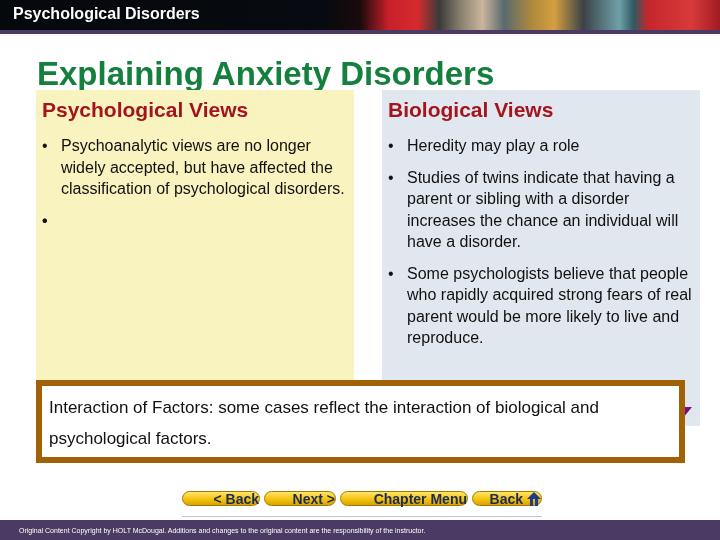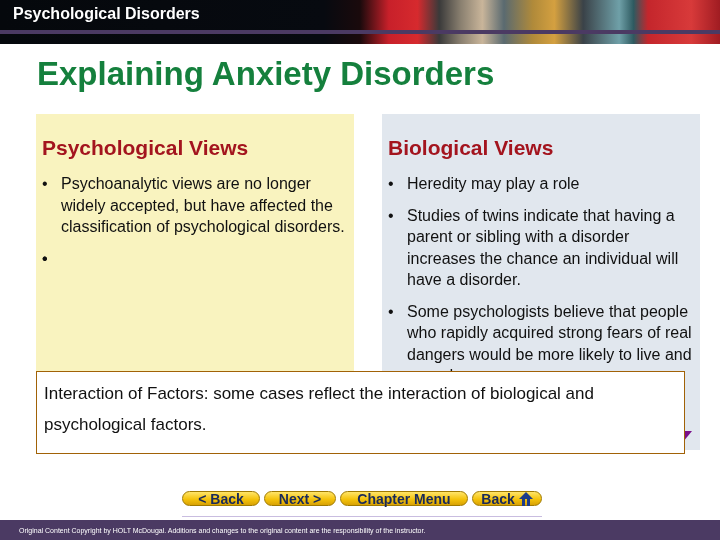--- a/index.html
+++ b/index.html
@@ -1,59 +1,59 @@
 <!DOCTYPE html>
 <html><head>
 <meta charset="utf-8">
 <style>
   * { box-sizing: border-box; margin: 0; padding: 0; }
   html, body { width: 720px; height: 540px; overflow: hidden; background: #ffffff; }
   body { position: relative; font-family: "Liberation Sans", sans-serif; }
 
   .banner {
-    position: absolute; left: 0; top: 0; width: 720px; height: 44px;
+    position: absolute; left: 0; top: 0; width: 720px; height: 30px;
     background: linear-gradient(90deg, #05080c 0%, #070a10 45%, #1a0a0c 50%, #c8202a 54%, #d62a2e 58%, #3a3a3a 61%, #8a8070 64%, #c9b59a 67%, #5a6a70 70%, #b08a3a 74%, #d4a040 77%, #3a4248 81%, #6fa0a8 86%, #2e5a60 88%, #c4262c 90%, #d83a3a 96%, #a01c22 100%);
   }
   .banner-title {
     position: absolute; left: 13px; top: 5px; color: #ffffff;
     font-size: 16px; font-weight: bold; letter-spacing: 0;
   }
   .banner-stripe { position: absolute; left: 0; top: 30px; width: 720px; height: 4px; background: #4b3a63; }
 
   .page-title {
     position: absolute; left: 37px; top: 55px; color: #15803d;
     font-size: 33px; font-weight: bold;
   }
 
-  .panel { position: absolute; top: 90px; height: 336px; padding: 22px 6px 0 6px; margin-top: 24px; }
+  .panel { position: absolute; top: 90px; height: 336px; padding: 8px 6px 0 6px; }
   .panel.psych { left: 36px; width: 318px; background: #f9f3bf; }
   .panel.bio { left: 382px; width: 318px; background: #e1e7ee; }
   .panel-head { color: #a3141e; font-size: 21px; font-weight: bold; margin-bottom: 13px; }
   .panel ul { list-style: none; }
   .panel li {
     position: relative; padding-left: 19px; font-size: 16px; line-height: 21.5px; color: #111111;
     margin-bottom: 10px;
   }
   .bullet { position: absolute; left: 0; top: 0; }
   .arrow {
     position: absolute; right: 8px; bottom: 8px; width: 0; height: 0;
     border-left: 9px solid transparent; border-right: 9px solid transparent;
     border-top: 11px solid #7a0f8a;
   }
 
   .factors {
-    position: absolute; left: 36px; top: 371px; width: 649px; height: 83px;
-    border: 1px solid #a16207; background: #ffffff; padding: 6px 7px;
+    position: absolute; left: 36px; top: 380px; width: 649px; height: 83px;
+    border: 6px solid #a16207; background: #ffffff; padding: 6px 7px;
     font-size: 17px; line-height: 31px; color: #111111;
   }
   .btn {
     position: absolute; top: 491px; height: 15px; border-radius: 11px;
     background: linear-gradient(180deg, #ffe56a 0%, #f5c30c 55%, #d8a205 100%);
     border: 1px solid #a07a00; color: #1a2a5a; font-size: 14px; font-weight: bold;
-    display: flex; align-items: center; justify-content: center; gap: 4px;
+    display: flex; align-items: center; justify-content: flex-end; gap: 4px;
   }
   .home-icon { display: inline-block; width: 14px; height: 14px; position: relative; }
   .home-icon::before {
     content: ""; position: absolute; left: 0; top: 0; width: 0; height: 0;
     border-left: 7px solid transparent; border-right: 7px solid transparent; border-bottom: 7px solid #1d3c8a;
   }
   .home-icon::after {
     content: ""; position: absolute; left: 3px; top: 7px; width: 8px; height: 7px;
     background: linear-gradient(90deg, #1d3c8a 0 35%, transparent 35% 65%, #1d3c8a 65% 100%);
   }
@@ -82,21 +82,21 @@
     <li><span class="bullet">•</span></li>
   </ul>
   <div class="arrow"></div>
 </div>
 
 <div class="panel bio">
   <div class="panel-head">Biological Views</div>
   <ul>
     <li><span class="bullet">•</span><span>Heredity may play a role</span></li>
     <li><span class="bullet">•</span><span>Studies of twins indicate that having a parent or sibling with a disorder increases the chance an individual will have a disorder.</span></li>
-    <li><span class="bullet">•</span><span>Some psychologists believe that people who rapidly acquired strong fears of real dangers would be more likely to live and reproduce.</span></li>
+    <li><span class="bullet">•</span><span>Some psychologists believe that people who rapidly acquired strong fears of real parent would be more likely to live and reproduce.</span></li>
   </ul>
   <div class="arrow"></div>
 </div>
 
 <div class="factors">Interaction of Factors: some cases reflect the interaction of biological and psychological factors.</div>
 
 <div class="btn" style="left:182px; width:78px;">
   <span>&lt; Back</span>
 </div>
 <div class="btn" style="left:264px; width:72px;">

